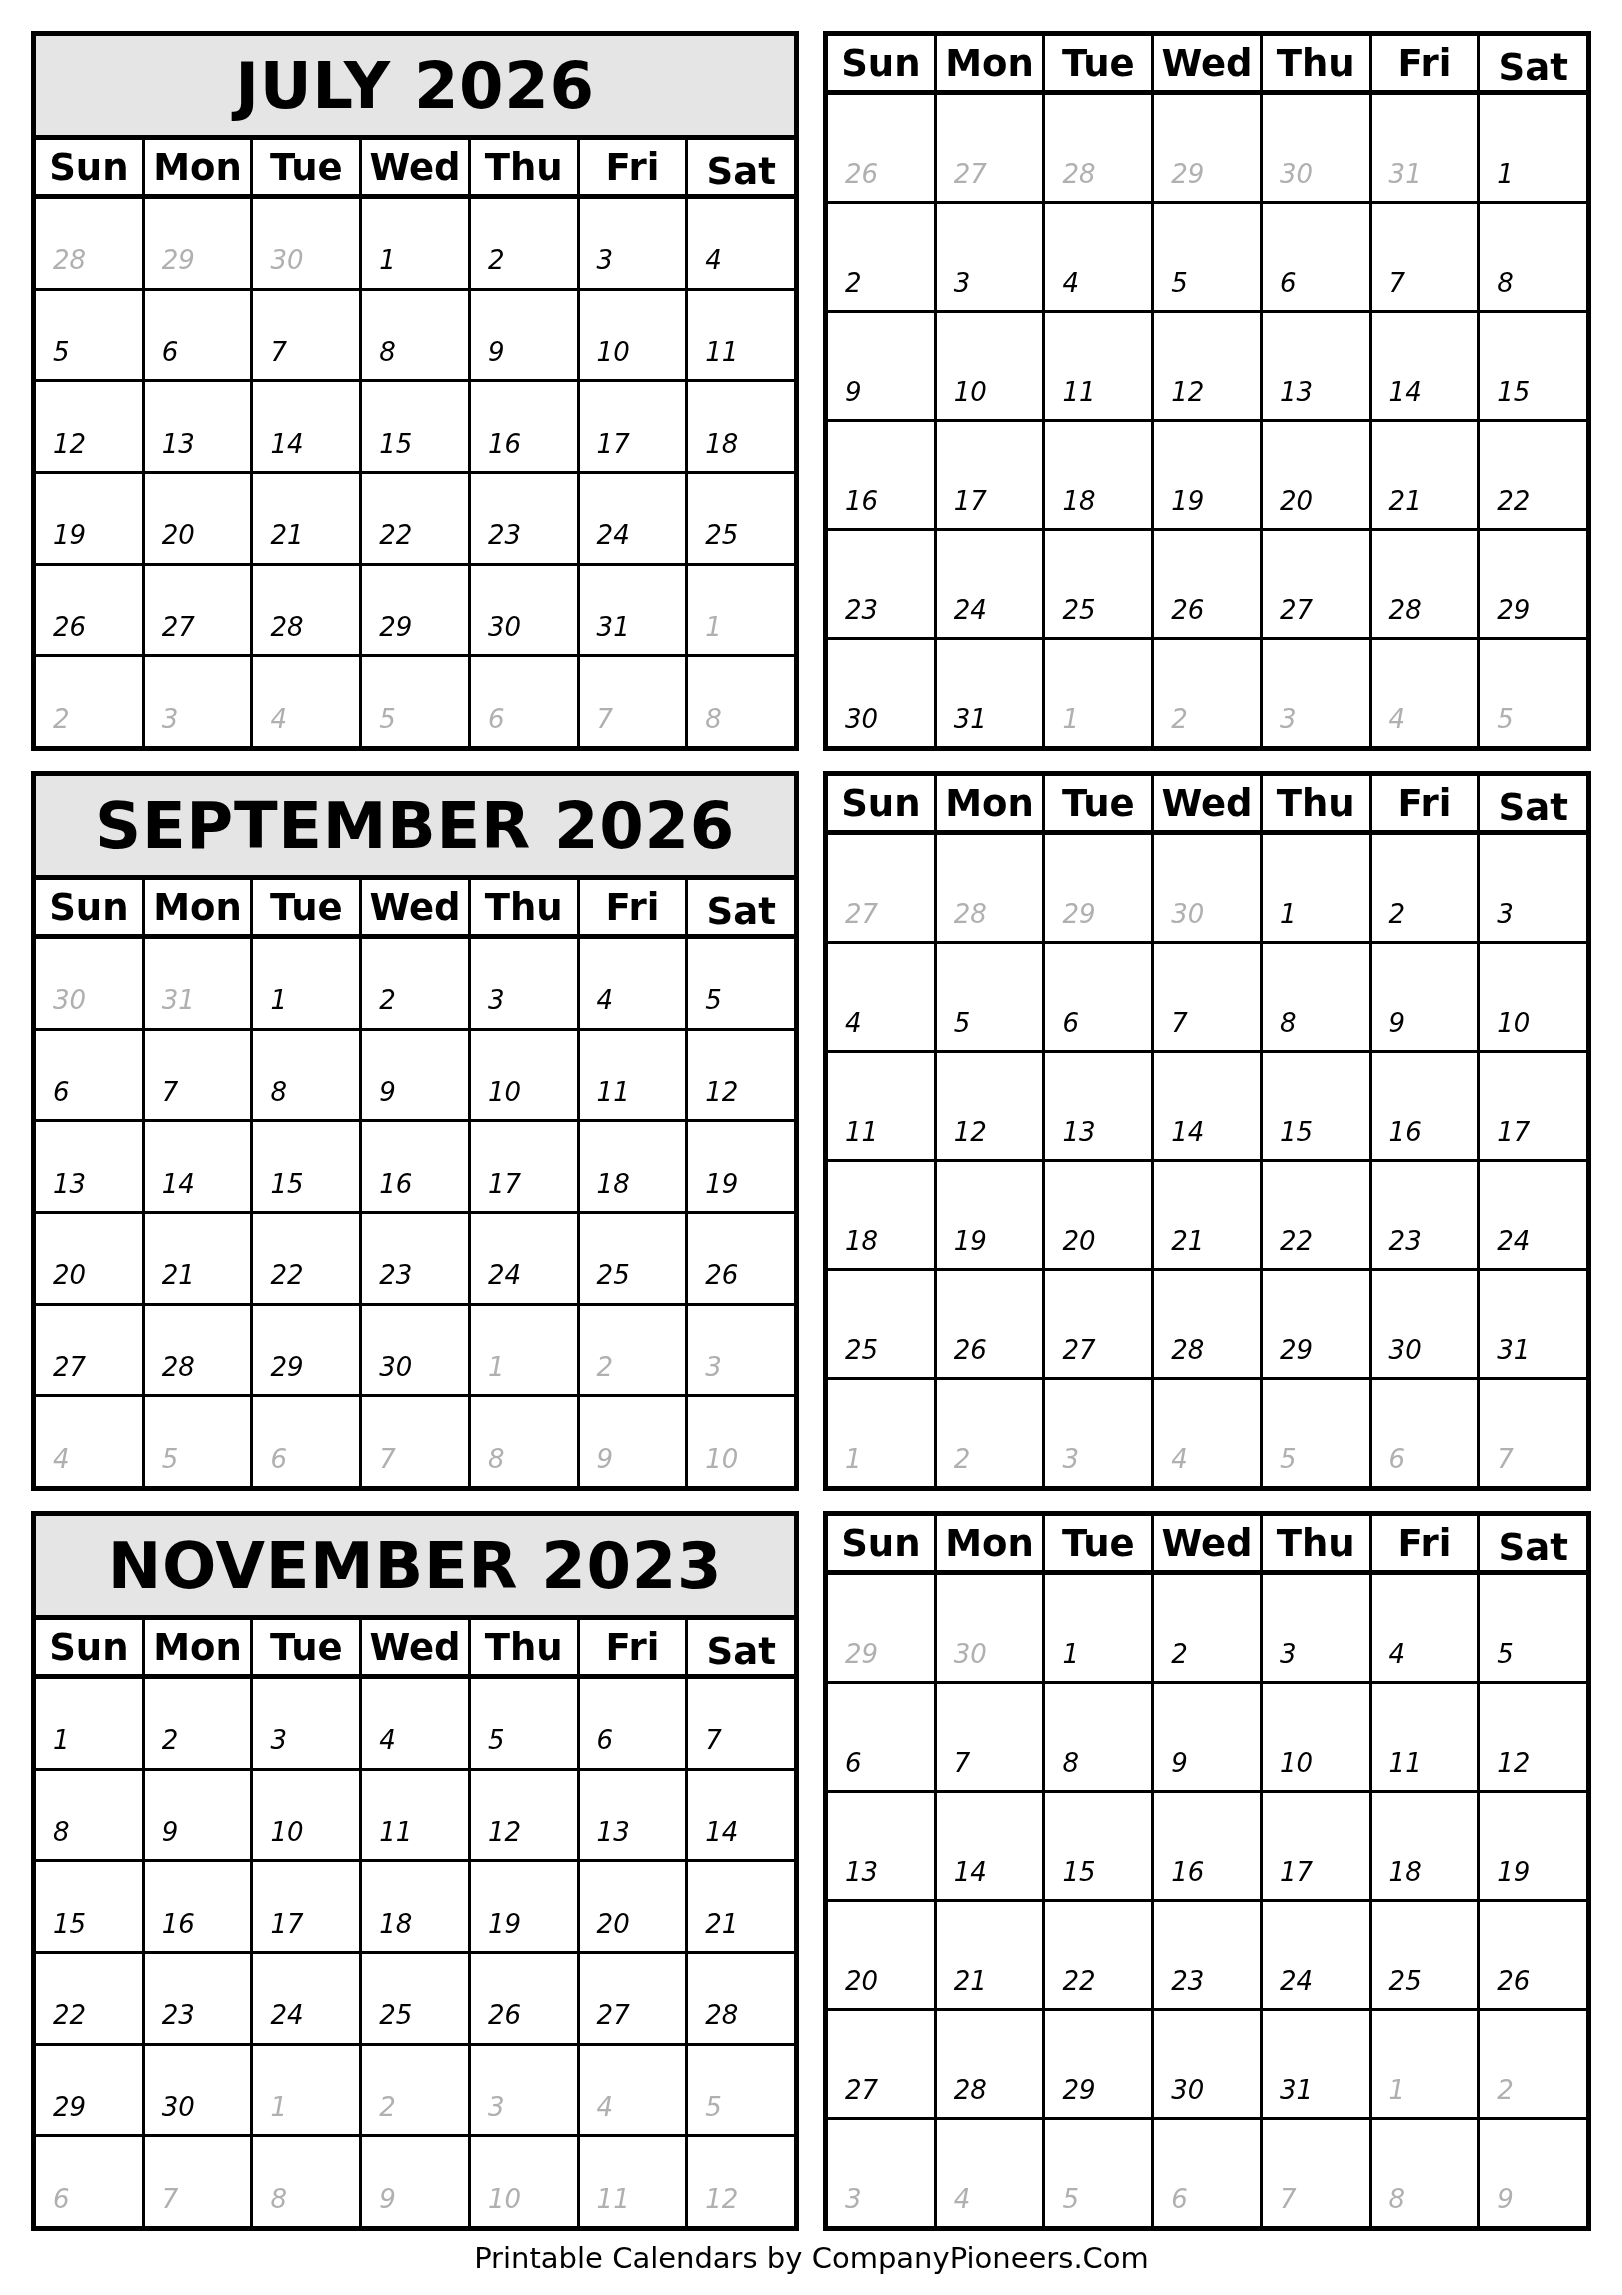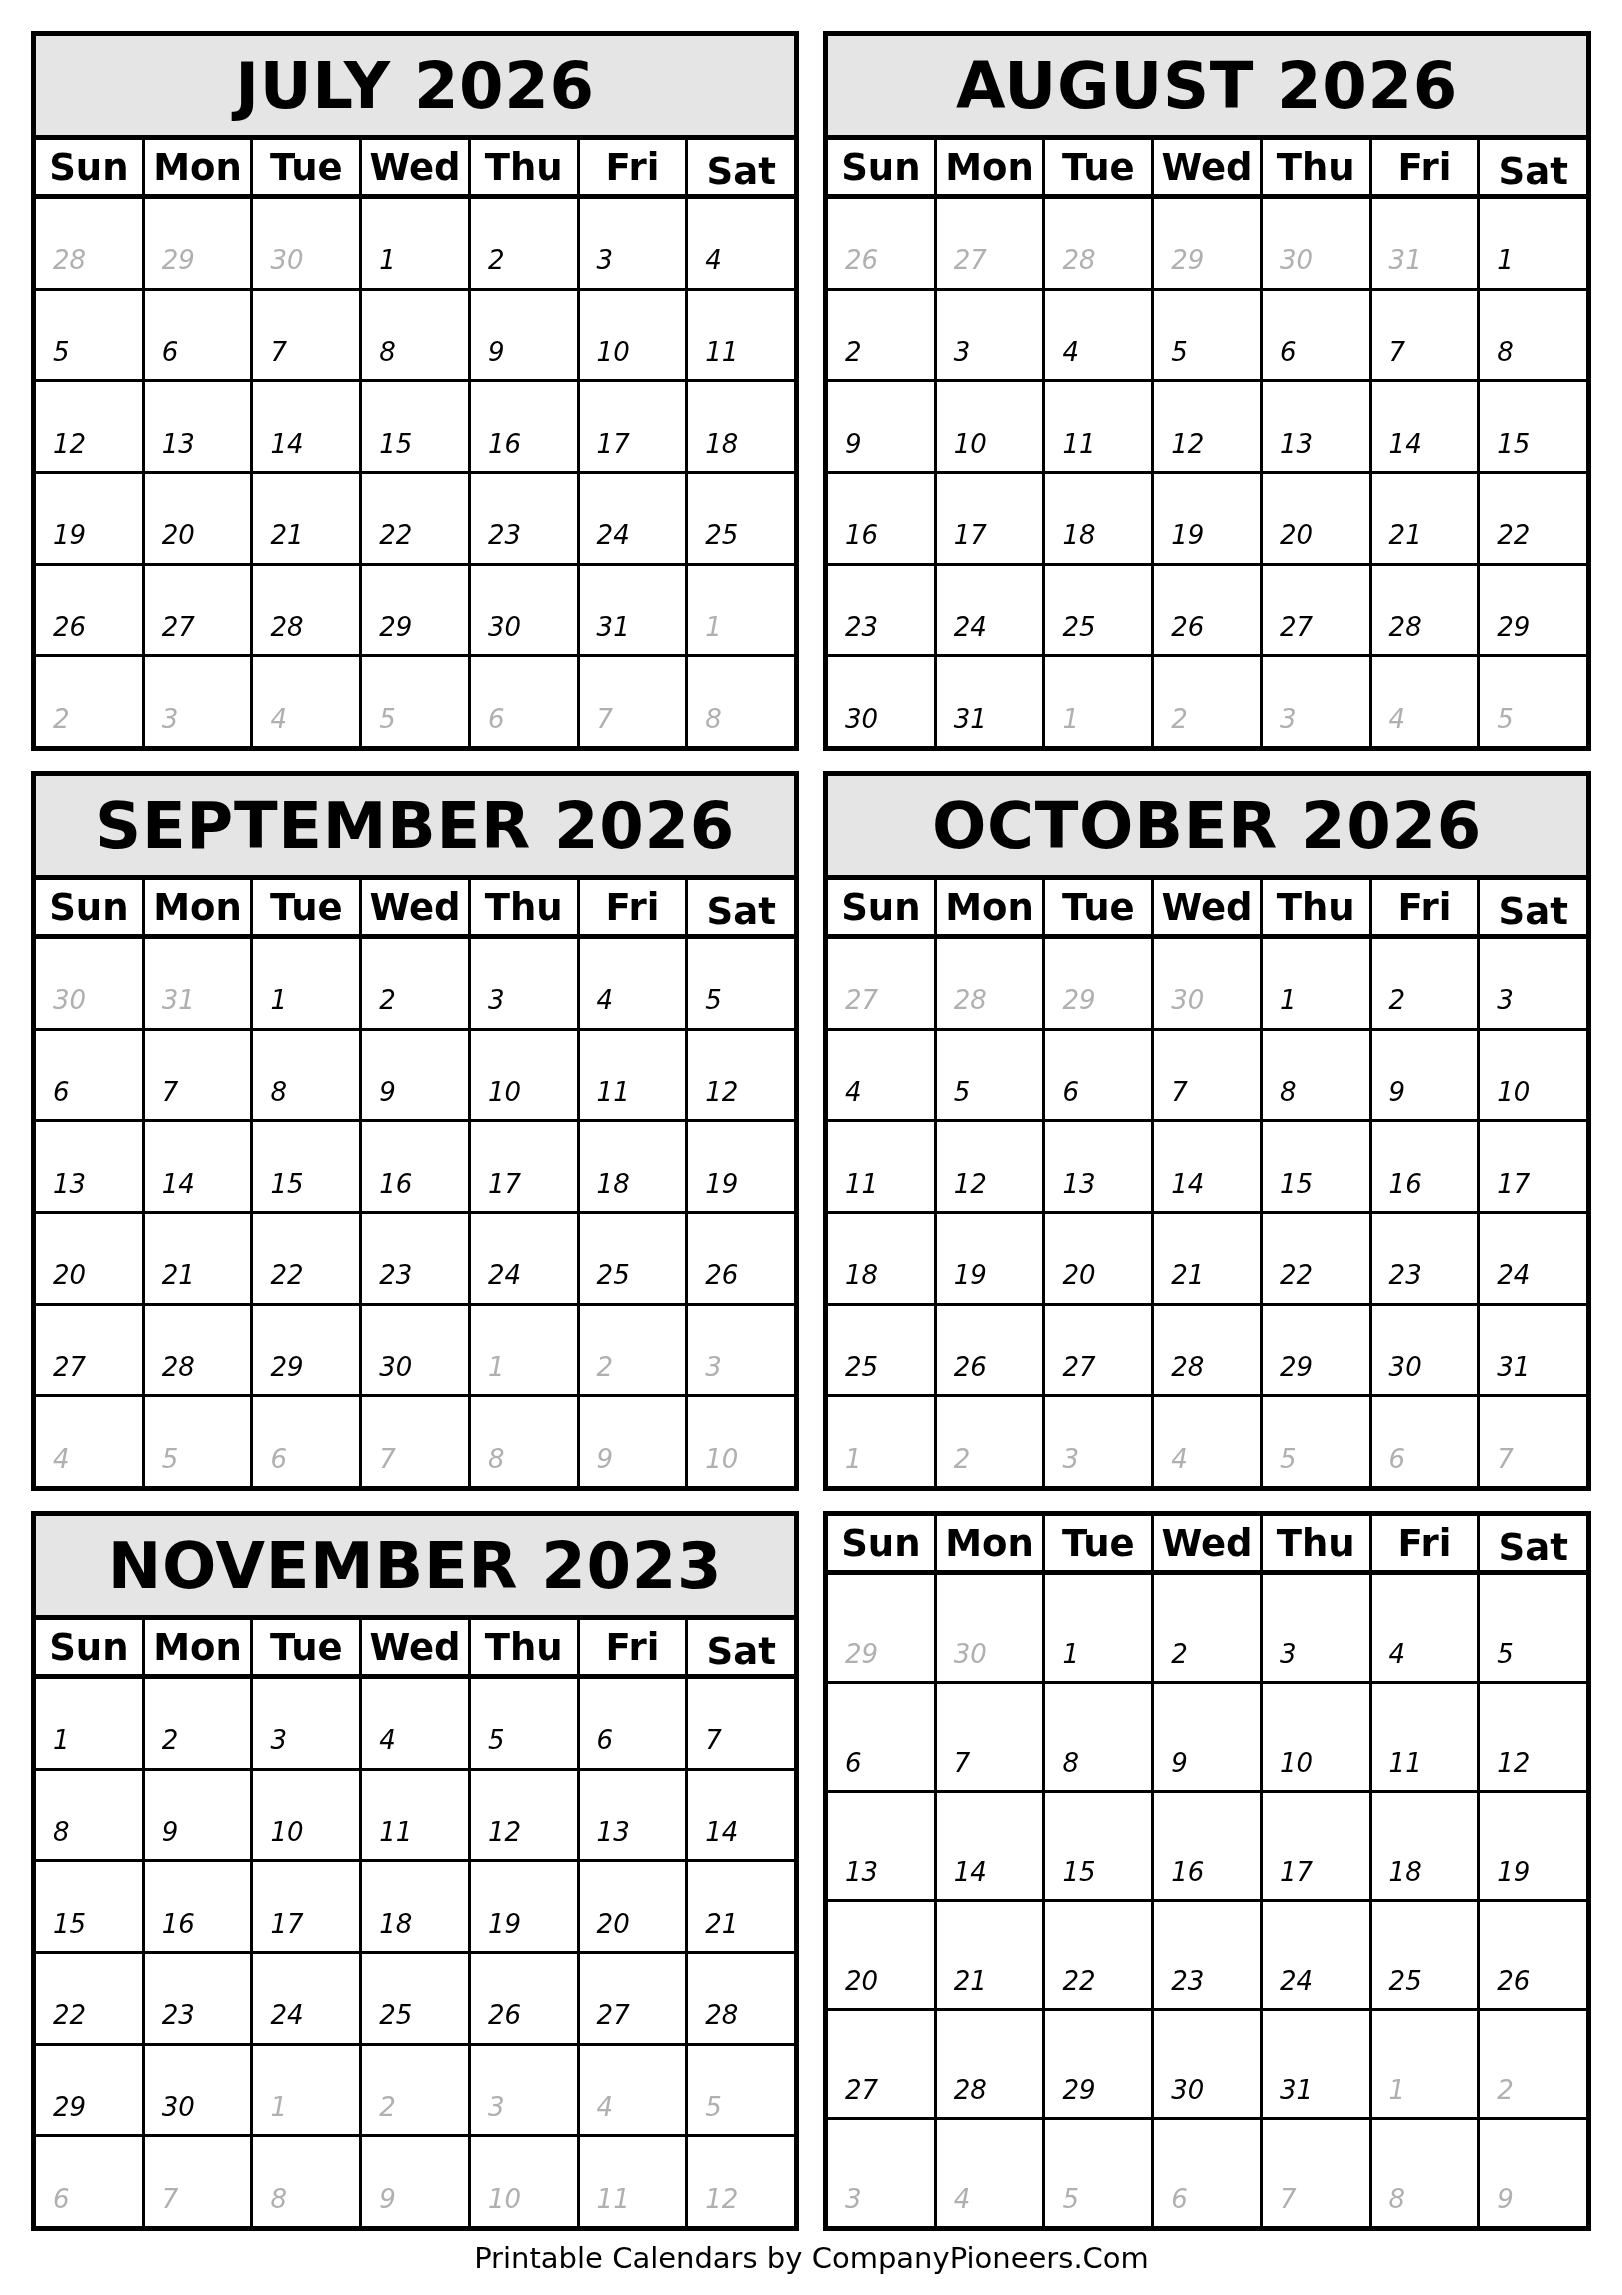--- a/index.html
+++ b/index.html
@@ -195,21 +195,20 @@
           <div class="day">
             <span class="num muted">7</span>
           </div>
           <div class="day">
             <span class="num muted">8</span>
           </div>
         </div>
       </div>
     </div>
   <div class="month" style="left:823px; top:31px;">
-      <div class="month-header">AUGUST 2026</div>
       <div class="dow-row">
         <div class="dow">Sun</div>
         <div class="dow">Mon</div>
         <div class="dow">Tue</div>
         <div class="dow">Wed</div>
         <div class="dow">Thu</div>
         <div class="dow">Fri</div>
         <div class="dow">Sat</div>
       </div>
       <div class="weeks">
@@ -499,21 +498,20 @@
           <div class="day">
             <span class="num muted">9</span>
           </div>
           <div class="day">
             <span class="num muted">10</span>
           </div>
         </div>
       </div>
     </div>
   <div class="month" style="left:823px; top:771px;">
-      <div class="month-header">OCTOBER 2026</div>
       <div class="dow-row">
         <div class="dow">Sun</div>
         <div class="dow">Mon</div>
         <div class="dow">Tue</div>
         <div class="dow">Wed</div>
         <div class="dow">Thu</div>
         <div class="dow">Fri</div>
         <div class="dow">Sat</div>
       </div>
       <div class="weeks">

